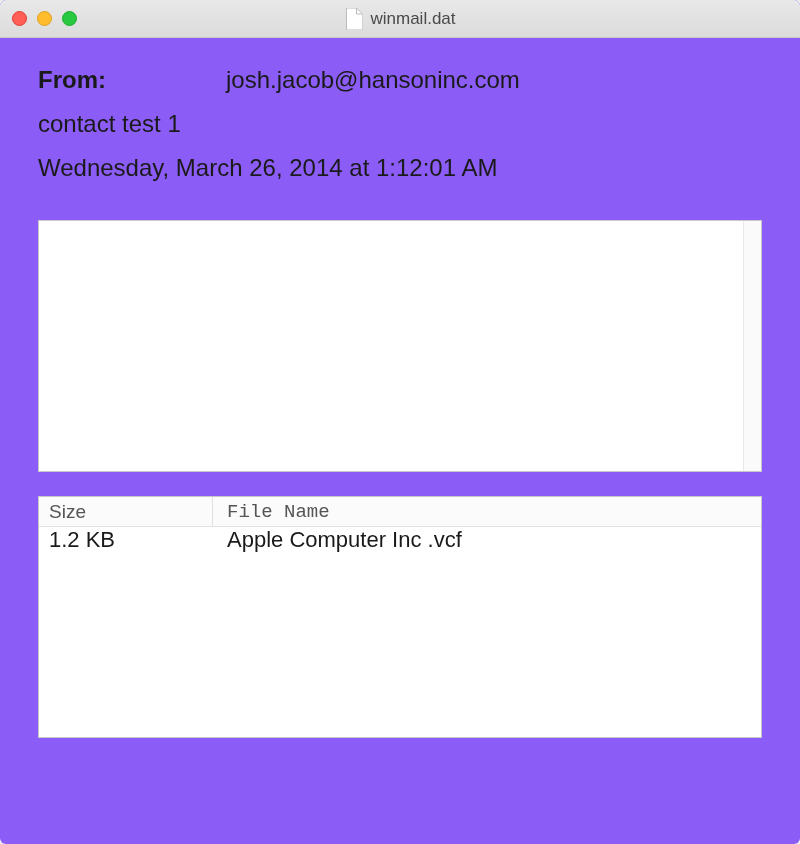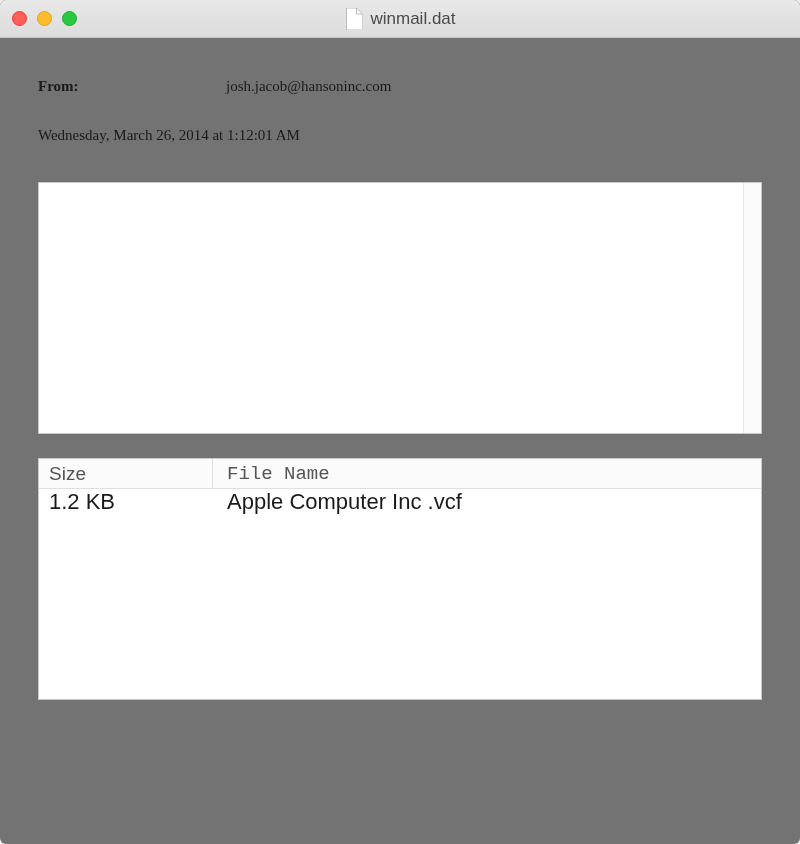--- a/index.html
+++ b/index.html
@@ -12,26 +12,25 @@
       font-family: -apple-system, "Helvetica Neue", Helvetica, Arial, sans-serif;
       background: #ededed;
       width: 800px;
       height: 844px;
       overflow: hidden;
     }
     
     .window {
       width: 100%;
       height: 100%;
-      background: #737373;
+      background: #8b5cf6;
       border-radius: 6px;
       overflow: hidden;
       display: flex;
       flex-direction: column;
-      gap: 12px;
     }
     
     .titlebar {
       height: 38px;
       background: linear-gradient(to bottom, #e8e8e8, #dcdcdc);
       border-bottom: 1px solid #c8c8c8;
       display: flex;
       align-items: center;
       padding: 0 12px;
       position: relative;
@@ -92,22 +91,21 @@
       flex-direction: column;
     }
     
     .header-fields {
       margin-bottom: 22px;
     }
     
     .field-row {
       display: flex;
       margin-bottom: 16px;
-      font-size: 15px;
-      font-family: Liberation Serif, serif;
+      font-size: 24px;
     }
     
     .field-label {
       font-weight: bold;
       width: 188px;
       color: #1a1a1a;
       flex-shrink: 0;
     }
     
     .field-value {
@@ -212,20 +210,21 @@
     </div>
   </div>
 
   <div class="content">
     <div class="header-fields">
       <div class="field-row">
         <div class="field-label">From:</div>
         <div class="field-value">josh.jacob@hansoninc.com</div>
       </div>
       <div class="field-row">
+        <div class="field-value">contact test 1</div>
       </div>
       <div class="field-row">
         <div class="field-value">Wednesday, March 26, 2014 at 1:12:01 AM</div>
       </div>
     </div>
 
     <div class="body-area">
       <div class="body-scrollbar"></div>
     </div>
 

